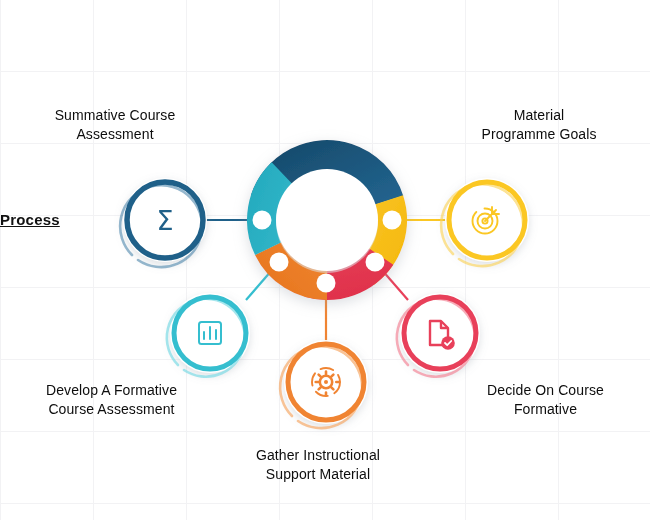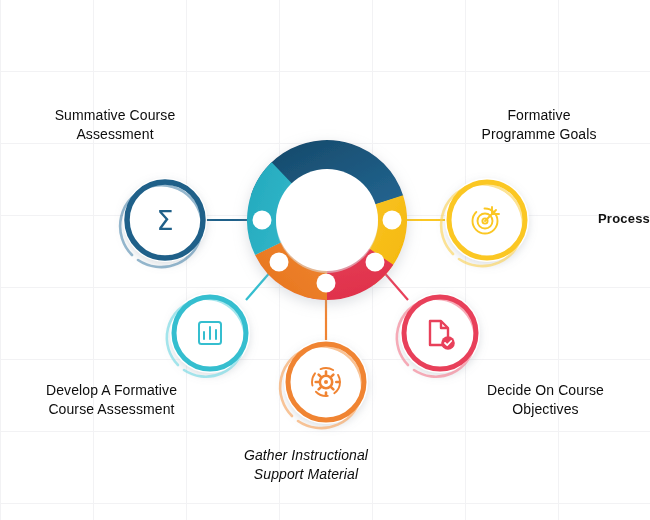--- a/index.html
+++ b/index.html
@@ -27,30 +27,31 @@
     font-size:14px;
     font-weight:400;
     line-height:1.35;
     letter-spacing:0.1px;
     white-space:pre-line;
   }
   .center-text{
     position:absolute;
     left:0;right:0;
     top:211px;
-    text-align:right;
-    font-size:13px;
+    text-align:left;
+    font-size:15px;
     font-weight:bold;
     color:#121212;
     letter-spacing:0.2px;
+    text-decoration:underline;
   }
   #lbl-summative{left:15px;top:106px;width:200px;}
   #lbl-establish{left:441px;top:106px;width:196px;}
   #lbl-develop{left:8px;top:381px;width:207px;text-align:center;}
-  #lbl-gather{left:211px;top:446px;width:190px;font-style:italic;}
+  #lbl-gather{left:223px;top:446px;width:190px;}
   #lbl-decide{left:453px;top:381px;width:185px;}
 </style>
 </head>
 <body>
 
 <div id="stage">
 
   <svg id="svgroot" viewBox="0 0 650 520">
     <defs>
       <filter id="softshadow" x="-60%" y="-60%" width="220%" height="220%">
@@ -177,22 +178,22 @@
         <circle cx="448" cy="343" r="6.8" fill="#E8405A"></circle>
         <path d="M 445 343 L 447.2 345.2 L 451.2 341" fill="none" stroke="#ffffff" stroke-width="1.8" stroke-linecap="round" stroke-linejoin="round"></path>
       </g>
     </g>
   </svg>
 
   <div class="center-text">Process</div>
 
   <div class="label" id="lbl-summative">Summative Course
 Assessment</div>
-  <div class="label" id="lbl-establish">Formative
+  <div class="label" id="lbl-establish">Material
 Programme Goals</div>
   <div class="label" id="lbl-develop">Develop A Formative
 Course Assessment</div>
   <div class="label" id="lbl-gather">Gather Instructional
 Support Material</div>
   <div class="label" id="lbl-decide">Decide On Course
-Objectives</div>
+Formative</div>
 
 </div>
 
 </body></html>

